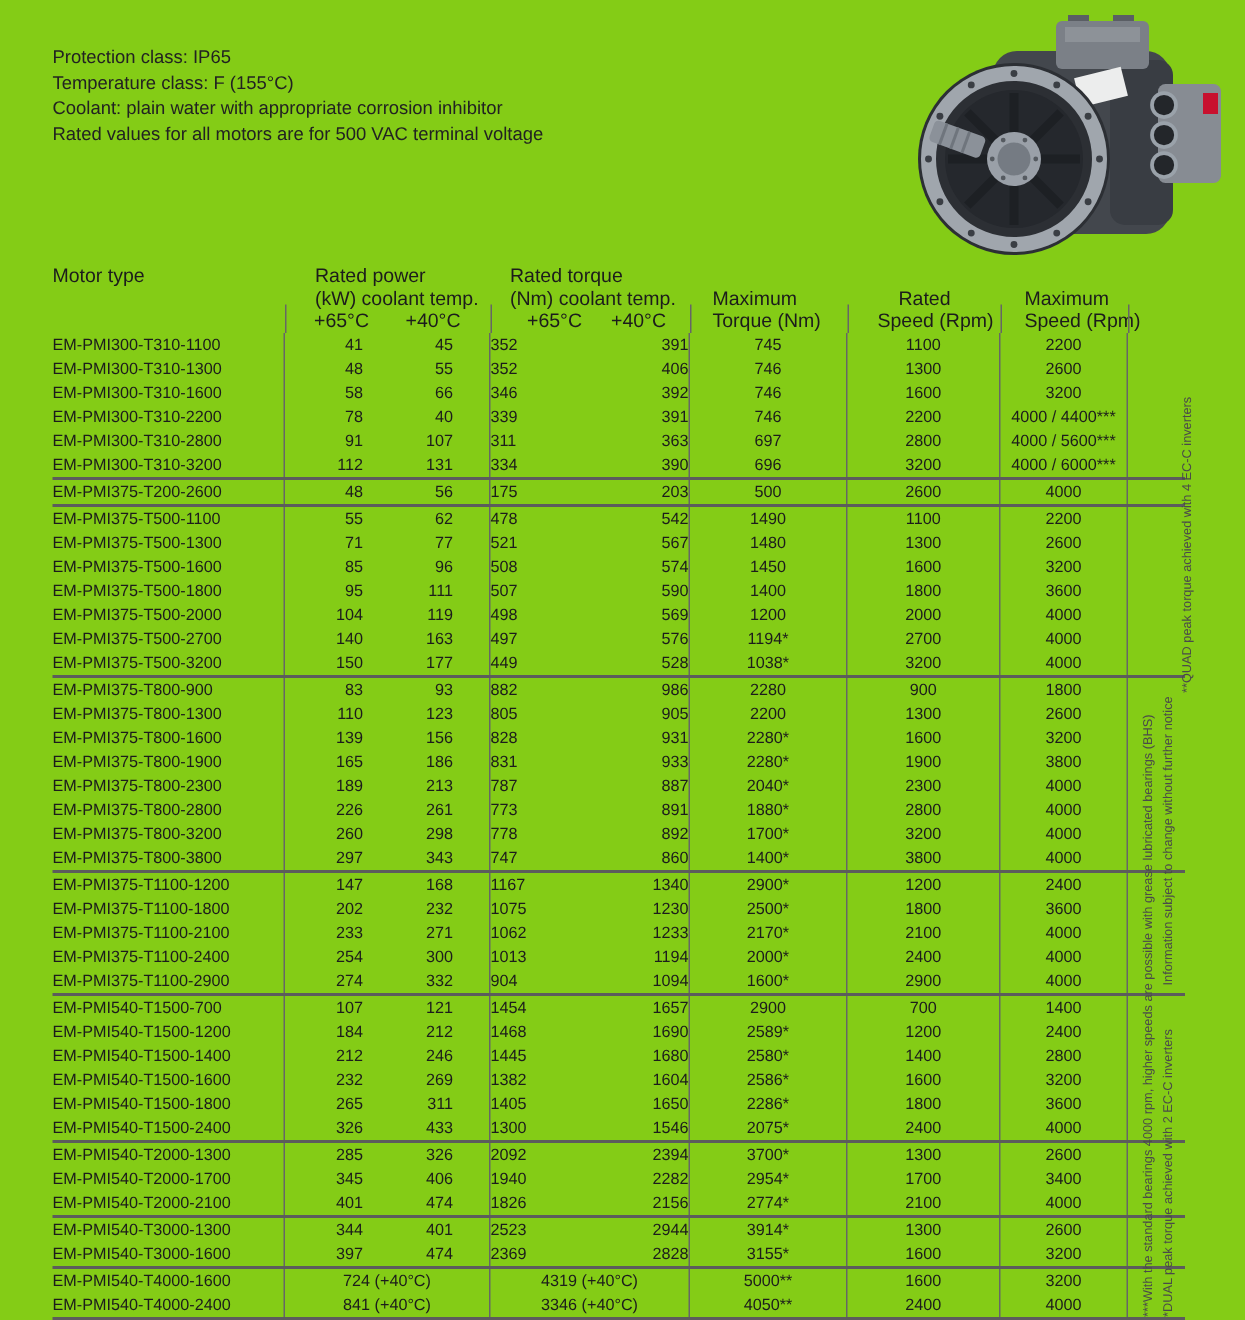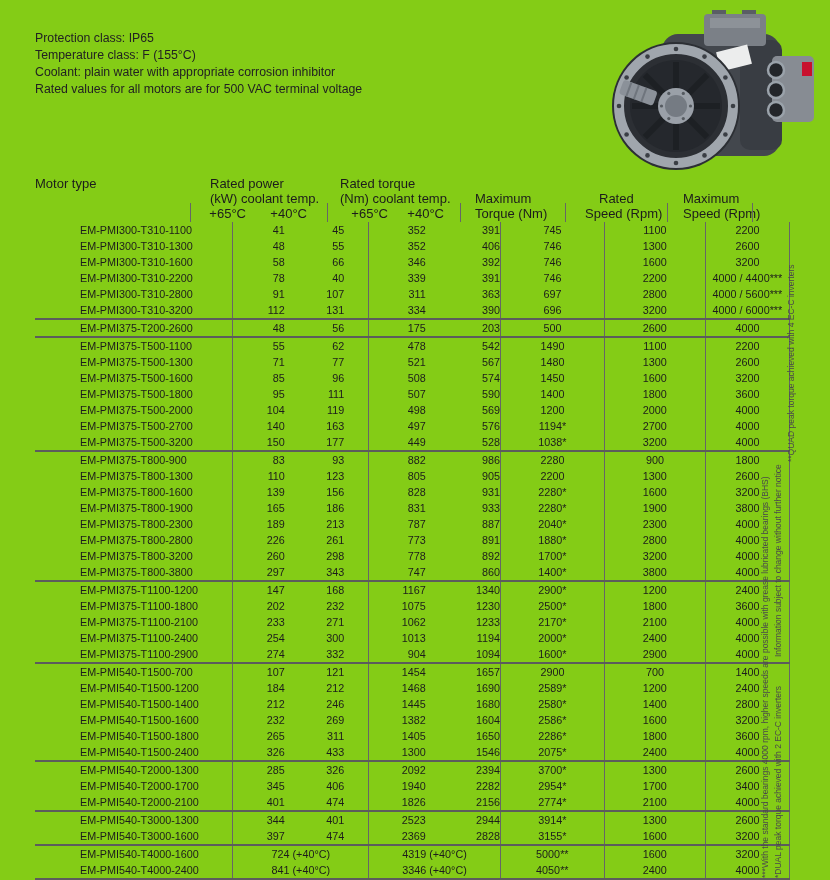--- a/index.html
+++ b/index.html
@@ -16,26 +16,26 @@
   .h-p65{left:155px;top:32px;width:60px;text-align:right;padding-right:4px;box-sizing:border-box;}
   .h-p40{left:215px;top:32px;width:77px;text-align:right;padding-right:20px;box-sizing:border-box;}
   .h-ttitle{left:305px;top:2px;} .h-tsub{left:305px;top:17px;}
   .h-t65{left:292px;top:32px;width:63px;text-align:right;padding-right:2px;box-sizing:border-box;}
   .h-t40{left:355px;top:32px;width:70px;text-align:right;padding-right:16px;box-sizing:border-box;}
   .h-maxt1{left:440px;top:17px;} .h-maxt2{left:440px;top:32px;}
   .h-rs1{left:550px;top:17px;padding-left:14px;}  .h-rs2{left:550px;top:32px;}
   .h-ms1{left:648px;top:17px;}  .h-ms2{left:648px;top:32px;}
   .hline{position:absolute;width:1px;background:#666;top:28px;height:19px;}
   .group{border-bottom:2px solid #5c5c5c;}
-  .trow{display:flex;height:16px;line-height:16px;font-size:10.8px;white-space:nowrap;margin-left:45px;}
+  .trow{display:flex;height:16px;line-height:16px;font-size:10.8px;white-space:nowrap;}
   .cell{box-sizing:border-box;overflow:visible;}
   .c-name{width:155px;border-right:1px solid #666;}
   .c-p65{width:60px;text-align:right;padding-right:8px;}
   .c-p40{width:77px;text-align:right;padding-right:24px;border-right:1px solid #666;}
-  .c-t65{width:63px;text-align:right;padding-right:6px;}
+  .c-t65{width:63px;text-align:left;padding-right:6px;}
   .c-t40{width:70px;text-align:right;border-right:1px solid #666;}
   .c-maxt{width:105px;text-align:center;border-right:1px solid #666;}
   .c-rs{width:102px;text-align:center;border-right:1px solid #666;}
   .c-ms{width:85px;text-align:center;border-right:1px solid #666;}
   .c-pmerge{width:137px;text-align:center;border-right:1px solid #666;}
   .c-tmerge{width:133px;text-align:center;border-right:1px solid #666;}
   
   .vnote{position:absolute;transform:rotate(-90deg);transform-origin:0 0;
          font-size:8.5px;line-height:10px;color:#4a4a4a;white-space:nowrap;}
   .n-quad{left:786px;top:462px;}

